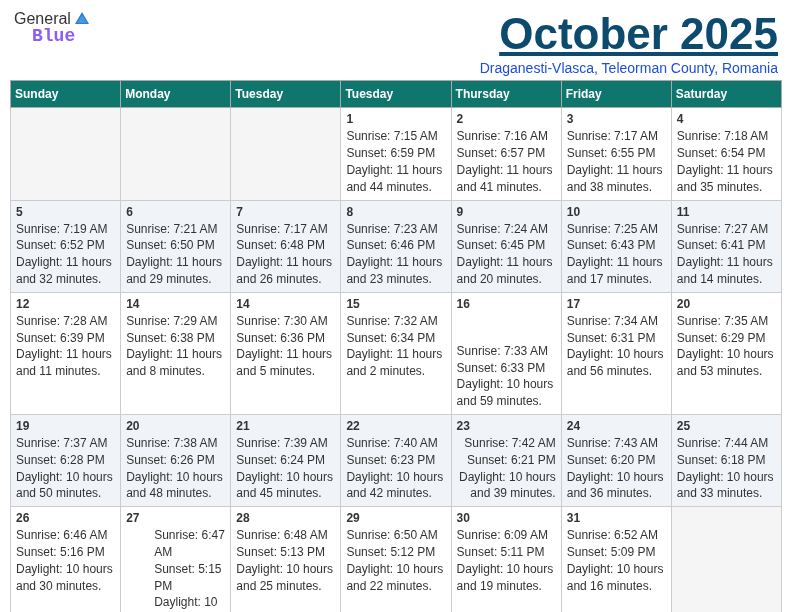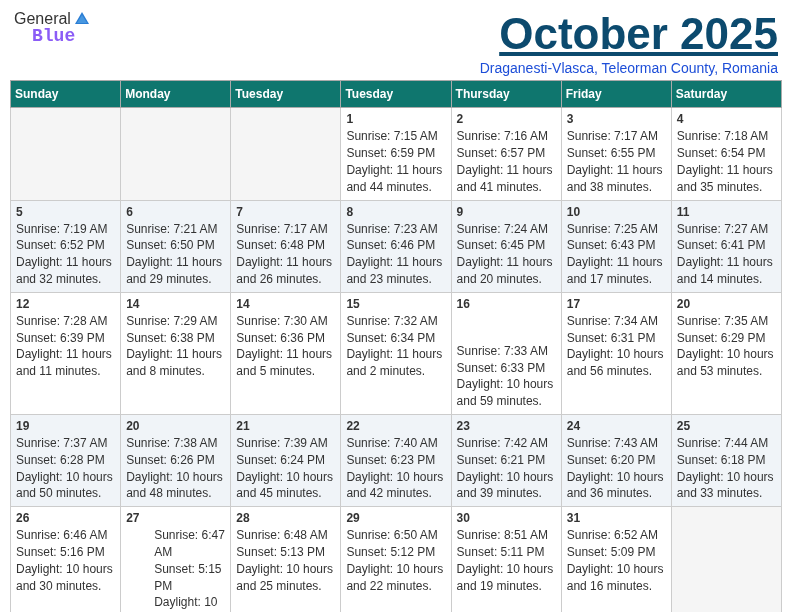--- a/index.html
+++ b/index.html
@@ -278,21 +278,21 @@
         </td>
         <td>
           <span class="day-num">22</span>
           <div class="day-info" style="white-space: pre-line;">Sunrise: 7:40 AM
 Sunset: 6:23 PM
 Daylight: 10 hours
 and 42 minutes.</div>
         </td>
         <td>
           <span class="day-num">23</span>
-          <div class="day-info" style="white-space: pre-line;">Sunrise: 7:42 AM
+          <div class="day-info" style="white-space: pre-line; text-align: right;">Sunrise: 7:42 AM
 Sunset: 6:21 PM
 Daylight: 10 hours
 and 39 minutes.</div>
         </td>
         <td>
           <span class="day-num">24</span>
           <div class="day-info" style="white-space: pre-line;">Sunrise: 7:43 AM
 Sunset: 6:20 PM
 Daylight: 10 hours
 and 36 minutes.</div>
@@ -329,21 +329,21 @@
         </td>
         <td>
           <span class="day-num">29</span>
           <div class="day-info" style="white-space: pre-line;">Sunrise: 6:50 AM
 Sunset: 5:12 PM
 Daylight: 10 hours
 and 22 minutes.</div>
         </td>
         <td>
           <span class="day-num">30</span>
-          <div class="day-info" style="white-space: pre-line;">Sunrise: 8:51 AM
+          <div class="day-info" style="white-space: pre-line;">Sunrise: 6:09 AM
 Sunset: 5:11 PM
 Daylight: 10 hours
 and 19 minutes.</div>
         </td>
         <td>
           <span class="day-num">31</span>
           <div class="day-info" style="white-space: pre-line;">Sunrise: 6:52 AM
 Sunset: 5:09 PM
 Daylight: 10 hours
 and 16 minutes.</div>

